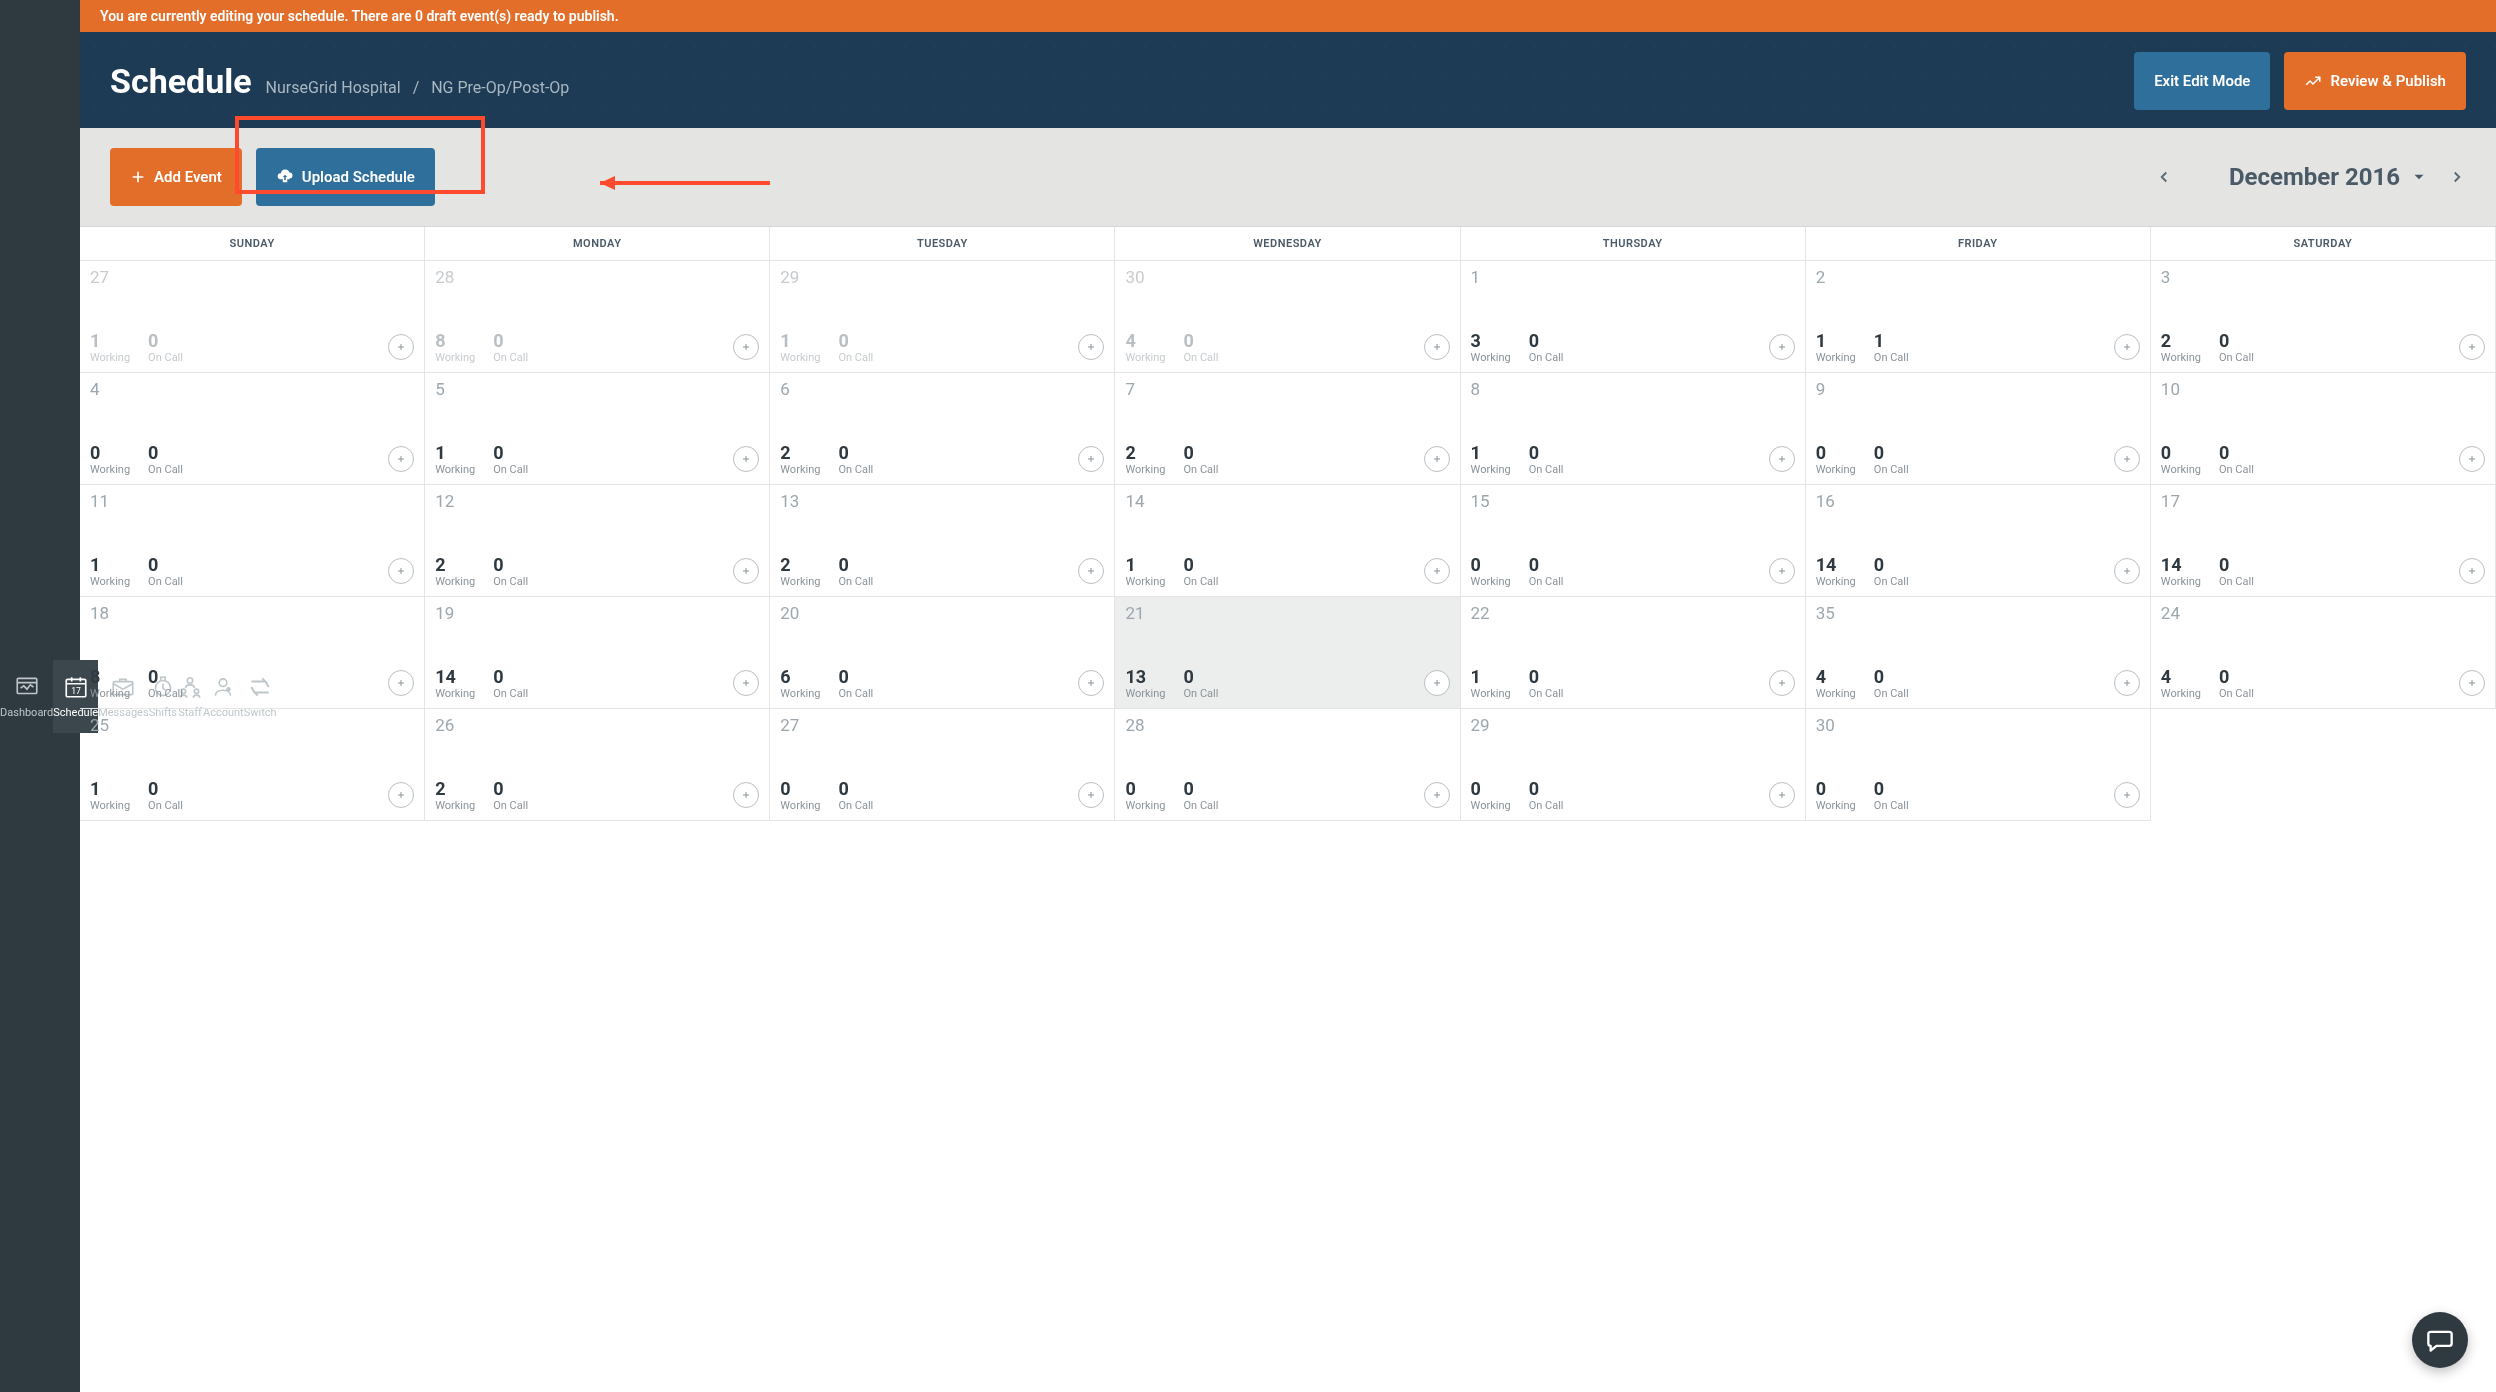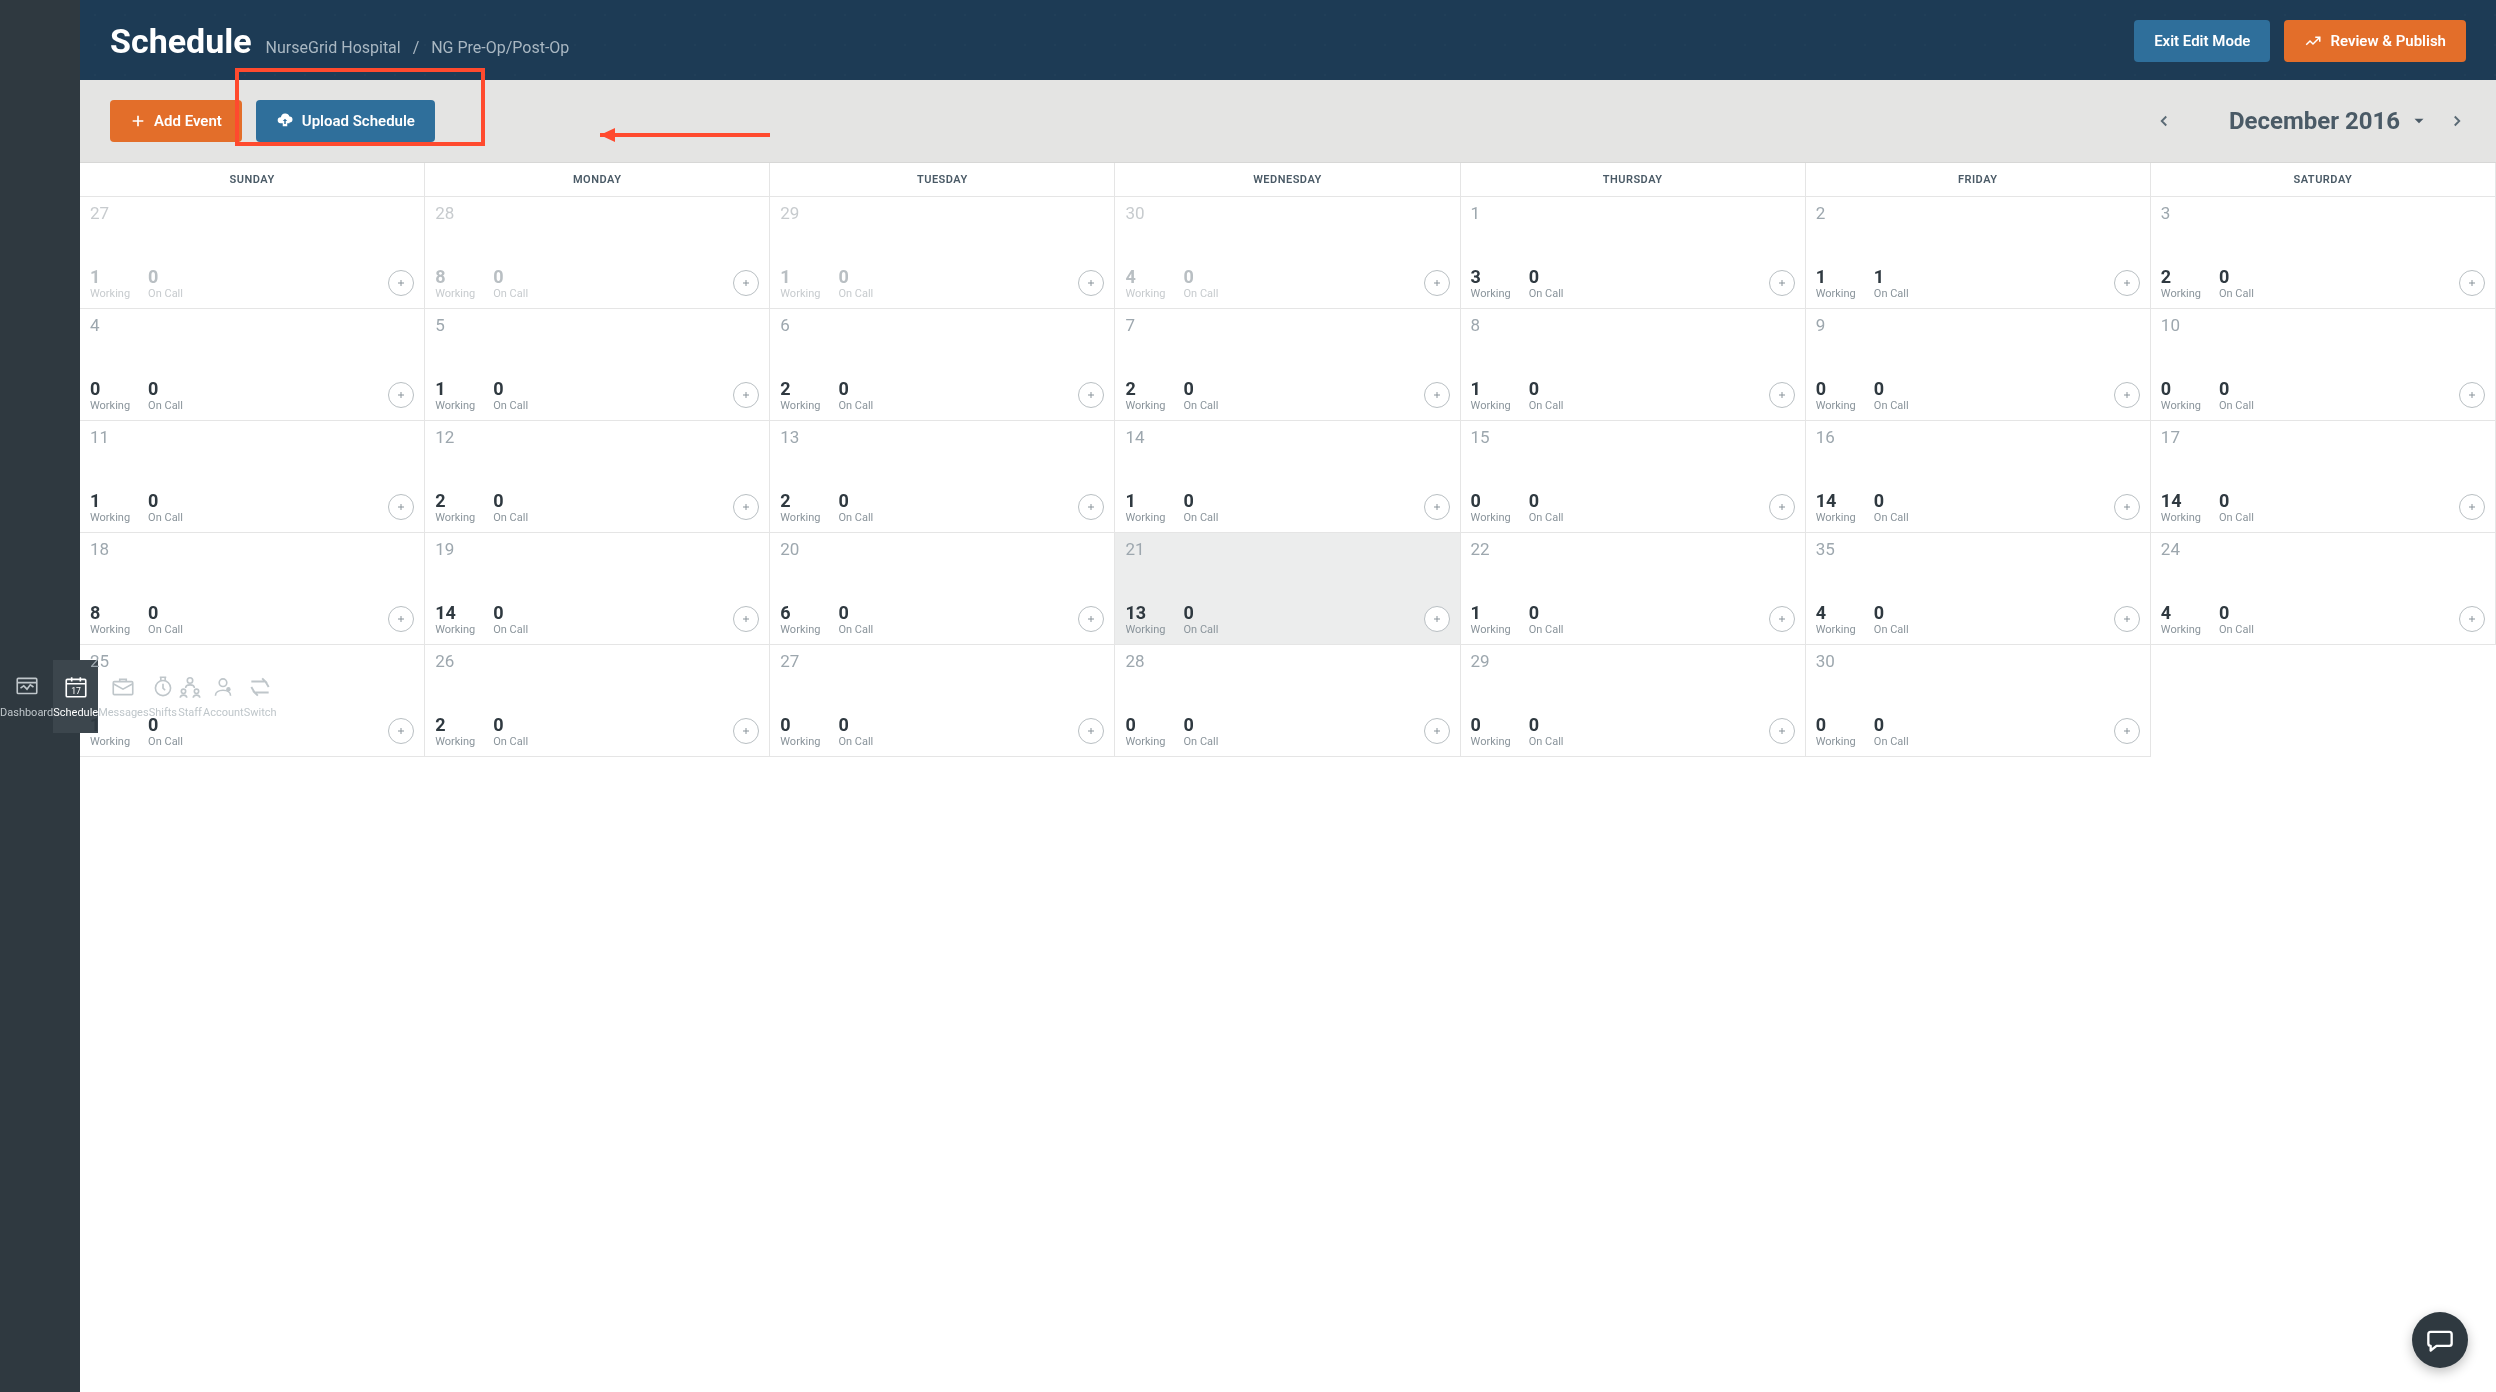--- a/index.html
+++ b/index.html
@@ -14,21 +14,21 @@
 .nav-item span { }
 .nav-spacer { flex: 1; }
 .main { flex: 1; display: flex; flex-direction: column; min-width: 0; }
 .banner { background: #e36e2a; color: #fff; padding: 8px 20px; font-size: 14px; font-weight: 600; }
 .header { background: #1d3b55; background-image: radial-gradient(circle, rgba(255,255,255,0.02) 1px, transparent 1px); background-size: 30px 30px; padding: 20px 30px 0 30px; color: #fff; position: relative; }
 .header-row1 { display: flex; align-items: center; justify-content: space-between; margin-bottom: 18px; }
 .title-block { display: flex; align-items: baseline; gap: 14px; }
 .title-block h1 { font-size: 34px; font-weight: 700; }
 .breadcrumb { color: #a9b7c2; font-size: 16px; }
 .header-buttons { display: flex; gap: 14px; }
-.btn { padding: 12px 20px; border-radius: 4px; border: none; font-size: 15px; font-weight: 600; cursor: pointer; display: inline-flex; align-items: center; gap: 8px; }
+.btn { padding: 20px 20px; border-radius: 4px; border: none; font-size: 15px; font-weight: 600; cursor: pointer; display: inline-flex; align-items: center; gap: 8px; }
 .btn-blue { background: #2f6f9b; color: #fff; }
 .btn-orange { background: #e36e2a; color: #fff; }
 .btn-dark { background: #4a5b68; color: #e2e8ec; font-size: 14px; padding: 8px 14px; }
 .header-row2 { display: flex; align-items: center; justify-content: space-between; padding-bottom: 10px; }
 .tabs { display: flex; gap: 40px; }
 .tab { color: #a9b7c2; font-size: 14px; font-weight: 600; letter-spacing: 0.5px; padding-bottom: 14px; cursor: pointer; border-bottom: 4px solid transparent; }
 .tab.active { color: #fff; border-bottom-color: #e36e2a; }
 .header-actions { display: flex; gap: 10px; }
 .toolbar { background: #e4e4e3; padding: 20px 30px; display: flex; align-items: center; justify-content: space-between; }
 .toolbar-left { display: flex; gap: 14px; align-items: center; position: relative; }
@@ -122,20 +122,21 @@
   <div class="nav-spacer"></div>
   <div class="nav-item">
     <svg viewBox="0 0 24 24" fill="none" stroke="currentColor" stroke-width="1.8">
         <path d="M4 7h13l-3-3M20 17H7l3 3M17 7l3 5M7 17l-3-5"></path>
       </svg>
     <span>Switch</span>
   </div>
 </div>
 
 <div class="main">
+  <div class="banner">You are currently editing your schedule. There are 0 draft event(s) ready to publish.</div>
 
   <div class="header">
     <div class="header-row1">
       <div class="title-block">
         <h1>Schedule</h1>
         <span class="breadcrumb">
           <span>NurseGrid Hospital</span>
           &nbsp;&nbsp;<span>/</span>&nbsp;&nbsp;
           <span>NG Pre-Op/Post-Op</span>
         </span>

